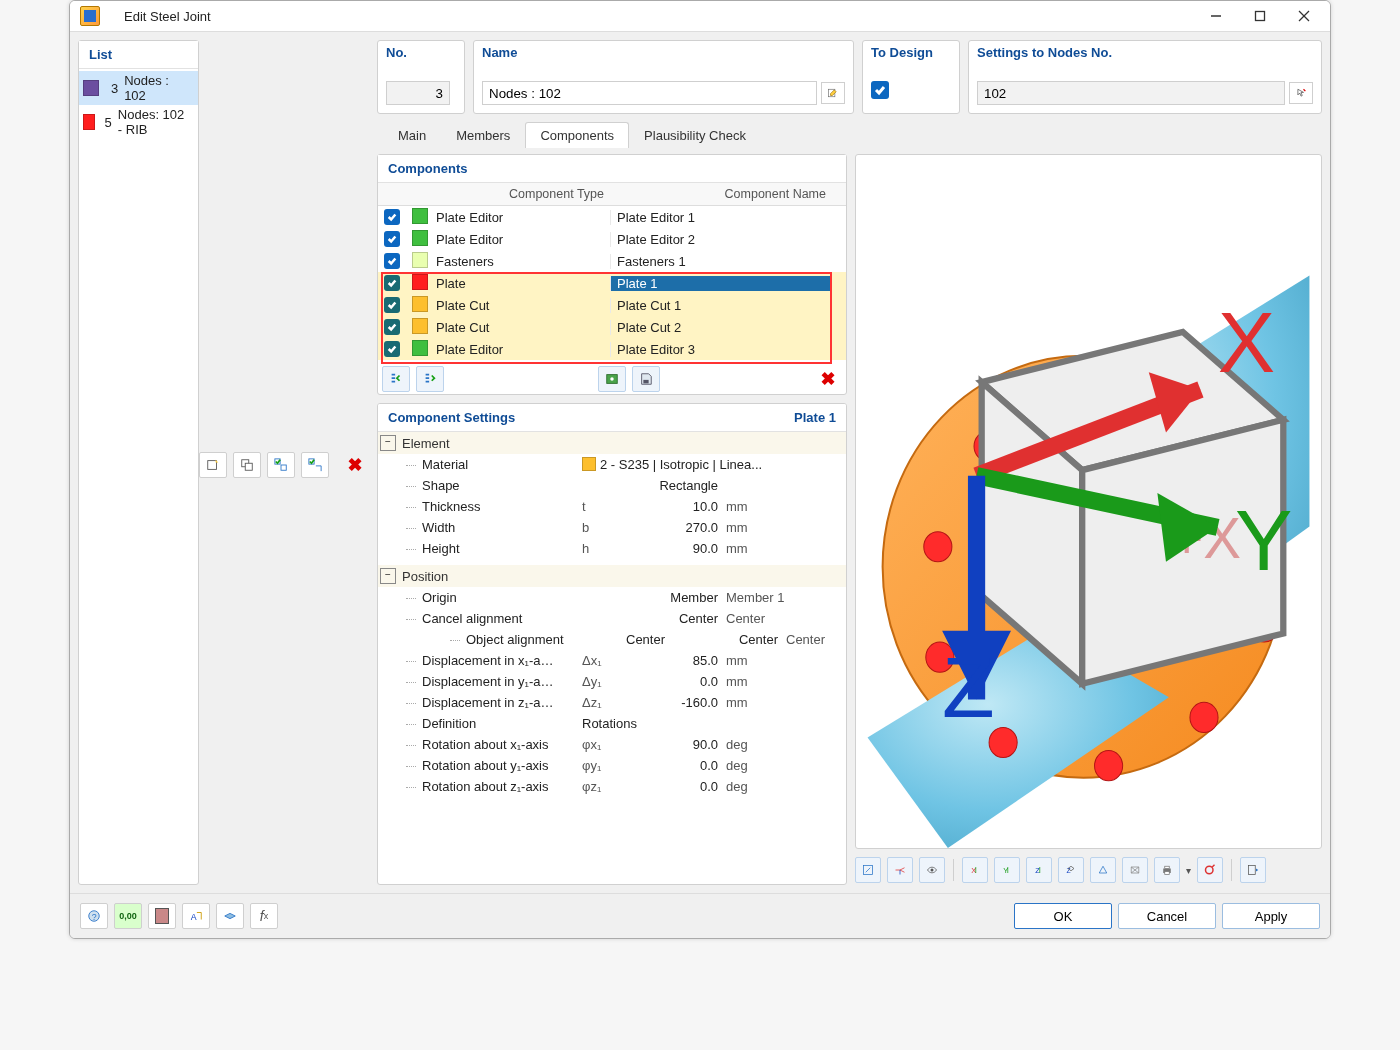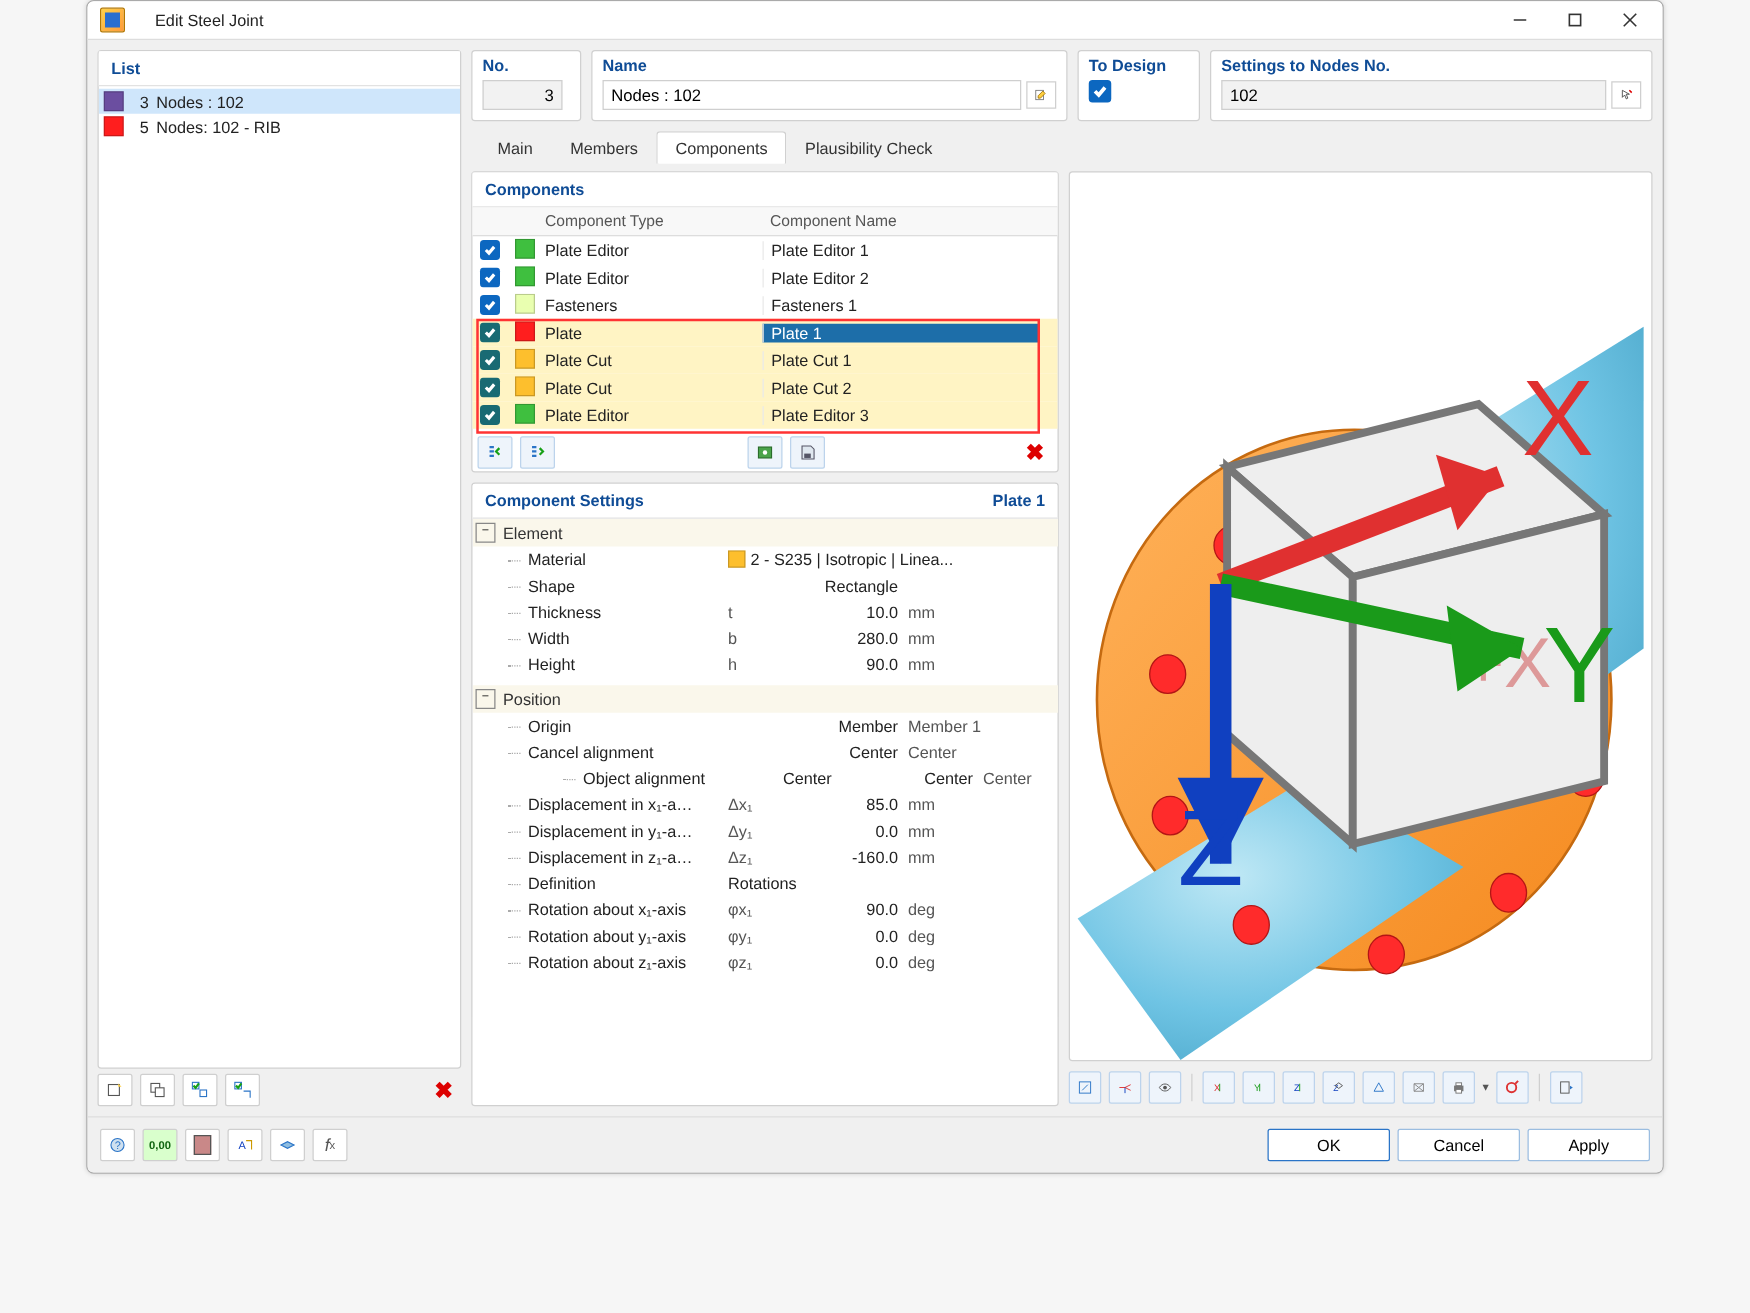--- a/index.html
+++ b/index.html
@@ -20,36 +20,36 @@
   .window{width:1260px;height:937px;margin:0 auto;background:#fff;border:1px solid #aaa;border-radius:6px;display:flex;flex-direction:column;overflow:hidden;box-shadow:0 0 4px rgba(0,0,0,.15);}
   .titlebar{display:flex;align-items:center;height:30px;padding:0 4px;background:#fff;border-bottom:1px solid #ddd;}
   .titlebar .app-icon{width:18px;height:18px;margin:0 6px;display:inline-block;background:linear-gradient(135deg,#ffd24a,#ff9a3a);border:1px solid #b37700;border-radius:2px;position:relative;}
   .titlebar .app-icon:after{content:"";position:absolute;inset:3px;background:#2a6ecf;}
   .titlebar .title{flex:0 0 auto;font-size:13px;margin-left:18px;}
   .titlebar .spacer{flex:1;}
   .winbtn{width:44px;height:28px;display:flex;align-items:center;justify-content:center;color:#333;}
   .winbtn svg{width:12px;height:12px;}
   .content{flex:1;display:flex;gap:8px;padding:8px;background:var(--panel-bg);overflow:hidden;}
   
-  .left-panel{width:291px;display:flex;flex-direction:column;}
+  .left-panel{width:291px;display:flex;flex-direction:row;}
   .panel{background:#fff;border:1px solid var(--panel-border);border-radius:3px;display:flex;flex-direction:column;}
   .panel-h{font-weight:600;color:var(--header-blue);padding:6px 10px;border-bottom:1px solid #e2e2e2;background:#fff;}
   .list-body{flex:1;padding:2px 0;overflow:auto;}
   .list-item{display:flex;align-items:center;gap:6px;padding:2px 6px 2px 4px;font-size:13px;}
   .list-item.sel{background:#cfe6fb;}
   .sw{width:14px;height:14px;display:inline-block;border:1px solid rgba(0,0,0,.2);}
   .left-tools{display:flex;align-items:center;gap:6px;padding:4px 0 0 0;}
   .tbtn{width:28px;height:26px;background:#fff;border:1px solid #cfcfcf;border-radius:2px;display:flex;align-items:center;justify-content:center;font-size:14px;}
   .tbtn svg{width:16px;height:16px;}
   .tbtn.red{color:#d00;border:none;background:transparent;font-weight:700;font-size:18px;}
   
   .right-col{flex:1;display:flex;flex-direction:column;gap:6px;min-width:0;}
   .row1{display:flex;gap:8px;}
   .field-panel{background:#fff;border:1px solid var(--panel-border);border-radius:3px;padding:4px 8px 8px;}
-  .fp-lbl{font-weight:600;color:var(--header-blue);font-size:13px;margin-bottom:4px;}
+  .fp-lbl{font-weight:600;color:var(--header-blue);font-size:13px;margin-bottom:21px;}
   .fp-no{width:70px;}
   .fp-no input{width:50px;text-align:right;background:#f2f2f2;border:1px solid var(--field-border);height:22px;padding:0 6px;}
   .fp-name{flex:1;min-width:0;}
   .fp-name .name-row{display:flex;align-items:center;gap:4px;}
   .fp-name input{flex:1;height:22px;border:1px solid var(--field-border);background:#fff;padding:0 6px;}
   .mini-btn{width:24px;height:22px;border:1px solid var(--field-border);background:#fff;display:flex;align-items:center;justify-content:center;}
   .fp-todes{width:80px;display:flex;flex-direction:column;align-items:flex-start;}
   .chk{width:18px;height:18px;border-radius:3px;background:var(--checked-blue);display:flex;align-items:center;justify-content:center;}
   .chk svg{width:12px;height:12px;stroke:#fff;stroke-width:3;fill:none;}
   .fp-nodes{width:336px;}
@@ -57,21 +57,21 @@
   .fp-nodes input{flex:1;height:22px;border:1px solid var(--field-border);background:#f2f2f2;padding:0 6px;}
   
   .tabs{display:flex;align-items:flex-end;height:28px;padding-left:6px;}
   .tab{padding:5px 14px;border:1px solid transparent;border-bottom:none;color:#333;font-size:13px;}
   .tab.active{background:#fff;border-color:var(--panel-border);border-radius:3px 3px 0 0;}
   .work{flex:1;display:flex;gap:8px;min-height:0;}
   .comp-col{width:470px;display:flex;flex-direction:column;gap:8px;min-height:0;}
   .view-col{flex:1;display:flex;flex-direction:column;gap:6px;min-width:0;}
   
   .tbl-head{display:grid;grid-template-columns:28px 24px 180px 1fr 14px;background:#f8f8f8;border-bottom:1px solid #ddd;font-size:12.5px;}
-  .tbl-head div{padding:4px 6px;color:#555;text-align:left;}
+  .tbl-head div{padding:4px 6px;color:#555;text-align:right;}
   .comp-rows{position:relative;}
   .highlight-box{position:absolute;left:3px;right:14px;top:66px;height:88px;border:2px solid var(--hl-red);pointer-events:none;}
   .crow{display:grid;grid-template-columns:28px 24px 180px 1fr 14px;align-items:center;height:22px;font-size:13px;}
   .crow>div{padding:0 6px;white-space:nowrap;overflow:hidden;}
   .crow .c-chk{display:flex;align-items:center;justify-content:center;}
   .crow.hl{background:var(--hl-yellow);}
   .crow .c-chk .chk2{width:16px;height:16px;border-radius:3px;background:var(--checked-blue);display:flex;align-items:center;justify-content:center;}
   .crow.hl .c-chk .chk2{background:var(--dark-teal);}
   .crow .c-chk .chk2 svg{width:10px;height:10px;stroke:#fff;stroke-width:3;fill:none;}
   .crow .c-name.sel{background:var(--sel-blue);color:#fff;}
@@ -397,21 +397,21 @@
                 <div class="prow">
                   <div class="p-lbl">Thickness</div>
         <div class="p-sym">t</div>
         <div class="p-val">10.0</div>
         <div class="p-unit">mm</div>
                   <div></div>
                 </div>
                 <div class="prow">
                   <div class="p-lbl">Width</div>
         <div class="p-sym">b</div>
-        <div class="p-val">280.0</div>
+        <div class="p-val">270.0</div>
         <div class="p-unit">mm</div>
                   <div></div>
                 </div>
                 <div class="prow">
                   <div class="p-lbl">Height</div>
         <div class="p-sym">h</div>
         <div class="p-val">90.0</div>
         <div class="p-unit">mm</div>
                   <div></div>
                 </div>

